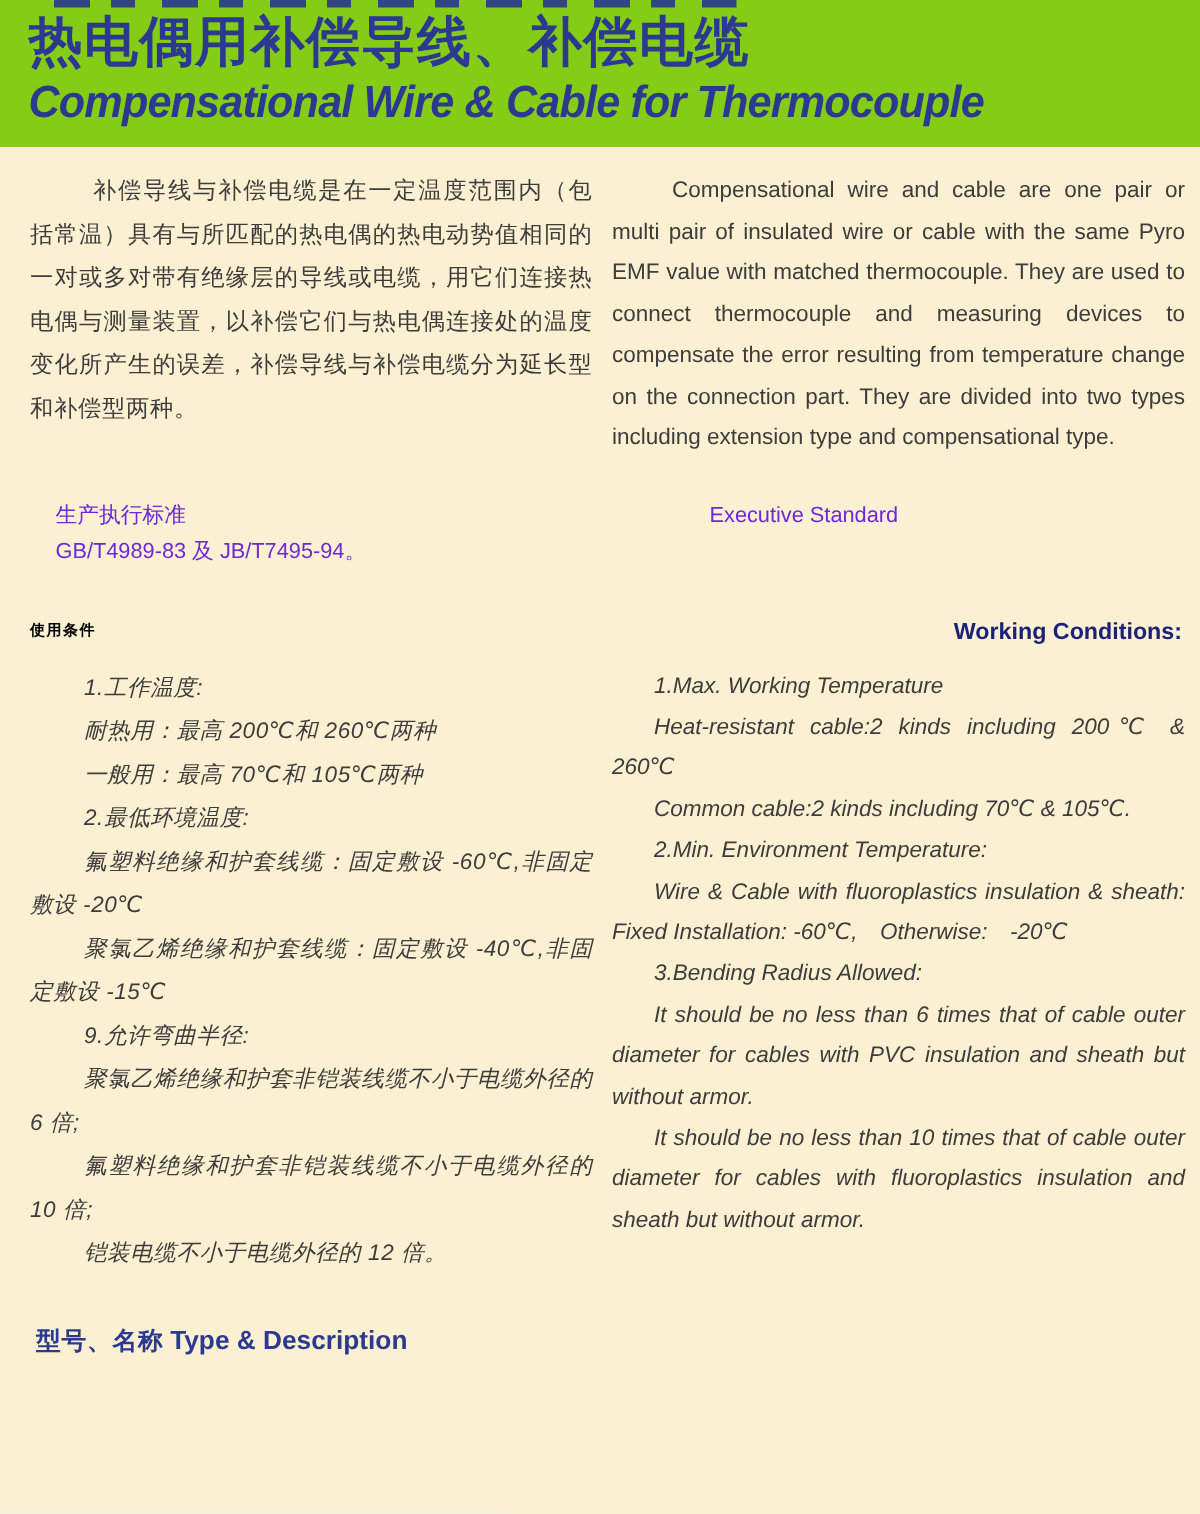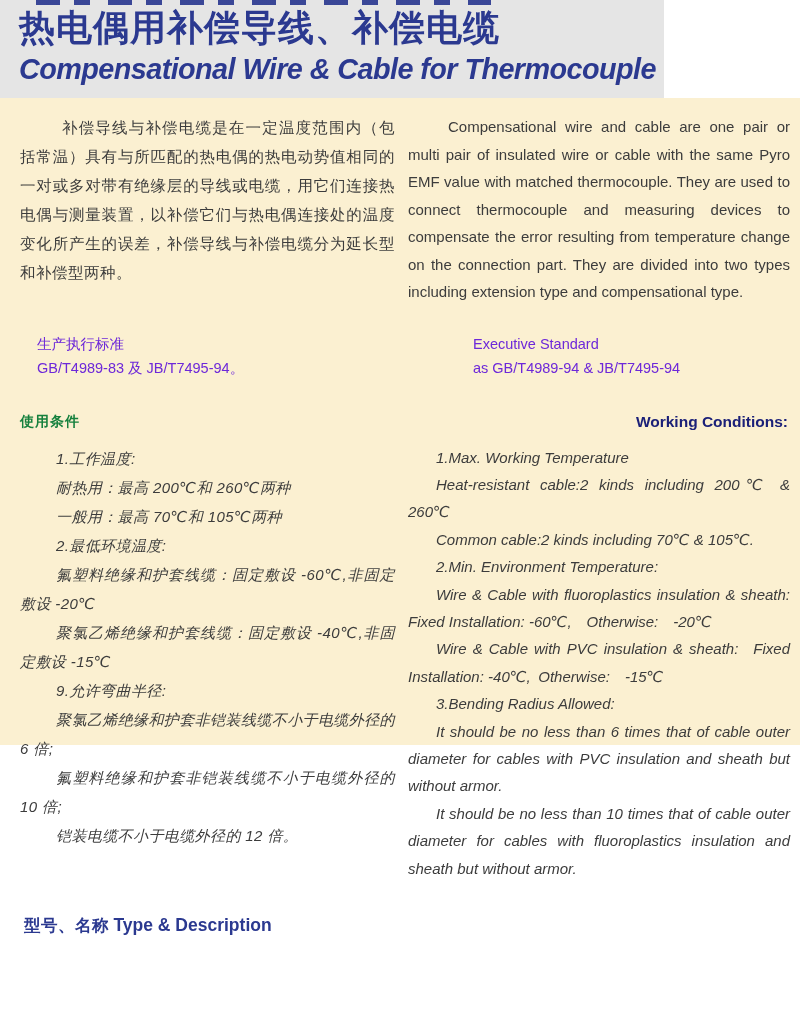--- a/index.html
+++ b/index.html
@@ -3,59 +3,59 @@
 <meta charset="utf-8">
 <style>
   * { margin:0; padding:0; box-sizing:border-box; }
   html,body { background:#e8e8e8; }
   body { font-family:"Liberation Sans","DejaVu Sans",sans-serif; }
   .page {
     position:relative; width:800px; height:1009px; margin:0 auto;
     background:#ffffff; overflow:hidden;
   }
   
-  .header { position:absolute; left:0; top:0; width:664px; height:98px; background:#e5e5e5; }
+  .header { position:absolute; left:0; top:0; width:800px; height:98px; background:#84cc16; }
   .frag {
     position:absolute; left:36px; top:0; width:455px; height:5px;
     background:repeating-linear-gradient(90deg,#2b3990 0 24px,transparent 24px 38px,#2b3990 38px 54px,transparent 54px 72px);
     opacity:.92;
   }
   .title-cn {
     position:absolute; left:19px; top:4px;
     font-size:36px; font-weight:bold; color:#2b3990; letter-spacing:1px;
     white-space:nowrap;
   }
   .title-en {
     position:absolute; left:19px; top:52px;
     font-size:30px; font-weight:bold; font-style:italic; color:#2b3990;
     letter-spacing:-0.6px; white-space:nowrap; transform:scaleX(.96); transform-origin:left;
   }
   
   .cream {
-    position:absolute; left:0; top:98px; width:800px; height:647px;
+    position:absolute; left:0; top:98px; width:800px; height:911px;
     background:#fbf0d1; color:#3d3d3d;
   }
   .cols { display:flex; padding:0 10px 0 20px; }
   .col-l { width:375px; }
   .col-r { width:382px; margin-left:13px; }
   .intro { margin-top:15px; }
   .intro p.cn {
     font-size:15.5px; line-height:29px; text-align:justify; text-indent:42px;
     color:#3c3c3c; letter-spacing:.5px;
   }
   .intro p.en {
     font-size:15px; line-height:27.5px; text-align:justify; text-indent:40px;
     color:#3c3c3c;
   }
   .standards { display:flex; margin-top:26px; }
   .standards .blk { font-size:14.5px; line-height:24px; color:#6d28d9; }
   .standards .blk-cn { margin-left:37px; width:340px; }
   .standards .blk-en { margin-left:96px; }
   .cond-heads { display:flex; justify-content:space-between; margin-top:33px; padding:0 12px 0 20px; }
-  .cond-heads .h-cn { font-size:14px; font-weight:bold; color:#15803d; letter-spacing:1px; }
+  .cond-heads .h-cn { font-size:10px; font-weight:bold; color:#000000; letter-spacing:1px; }
   .cond-heads .h-en { font-size:15.5px; font-weight:bold; color:#1b2078; }
   .cond-cols { margin-top:13px;font-style:italic; }
   .cond p {
     font-size:15px; text-align:justify; color:#3c3c3c;
   }
   .cond-l p { line-height:29px; text-indent:36px; letter-spacing:.4px; }
   .cond-r p { line-height:27.4px; text-indent:28px; }
   
   .type-head {
     margin:33px 0 0 24px; font-weight:bold; color:#2b3990; white-space:nowrap;
@@ -85,21 +85,20 @@
       </div>
     </div>
 
     <div class="standards">
       <div class="blk blk-cn">
         <div>生产执行标准</div>
         <div>GB/T4989-83 及 JB/T7495-94。</div>
       </div>
       <div class="blk blk-en">
         <div>Executive Standard</div>
-        <div>as GB/T4989-94 &amp; JB/T7495-94</div>
       </div>
     </div>
 
     <div class="cond-heads">
       <div class="h-cn">使用条件</div>
       <div class="h-en">Working Conditions:</div>
     </div>
 
     <div class="cols cond-cols">
       <div class="col-l cond cond-l">
@@ -113,21 +112,20 @@
         <p>聚氯乙烯绝缘和护套非铠装线缆不小于电缆外径的 6 倍;</p>
         <p>氟塑料绝缘和护套非铠装线缆不小于电缆外径的 10 倍;</p>
         <p>铠装电缆不小于电缆外径的 12 倍。</p>
       </div>
       <div class="col-r cond cond-r">
         <p>1.Max. Working Temperature</p>
         <p>Heat-resistant cable:2 kinds including 200℃ &amp; 260℃</p>
         <p>Common cable:2 kinds including 70℃ &amp; 105℃.</p>
         <p>2.Min. Environment Temperature:</p>
         <p>Wire &amp; Cable with fluoroplastics insulation &amp; sheath: Fixed Installation: -60℃,  Otherwise:  -20℃</p>
-        <p>Wire &amp; Cable with PVC insulation &amp; sheath:  Fixed Installation: -40℃, Otherwise:  -15℃</p>
         <p>3.Bending Radius Allowed:</p>
         <p>It should be no less than 6 times that of cable outer diameter for cables with PVC insulation and sheath but without armor.</p>
         <p>It should be no less than 10 times that of cable outer diameter for cables with fluoroplastics insulation and sheath but without armor.</p>
       </div>
     </div>
 
     <div class="type-head">
       <span class="cn">型号、名称</span>
       <span class="en">Type &amp; Description</span>
     </div>

